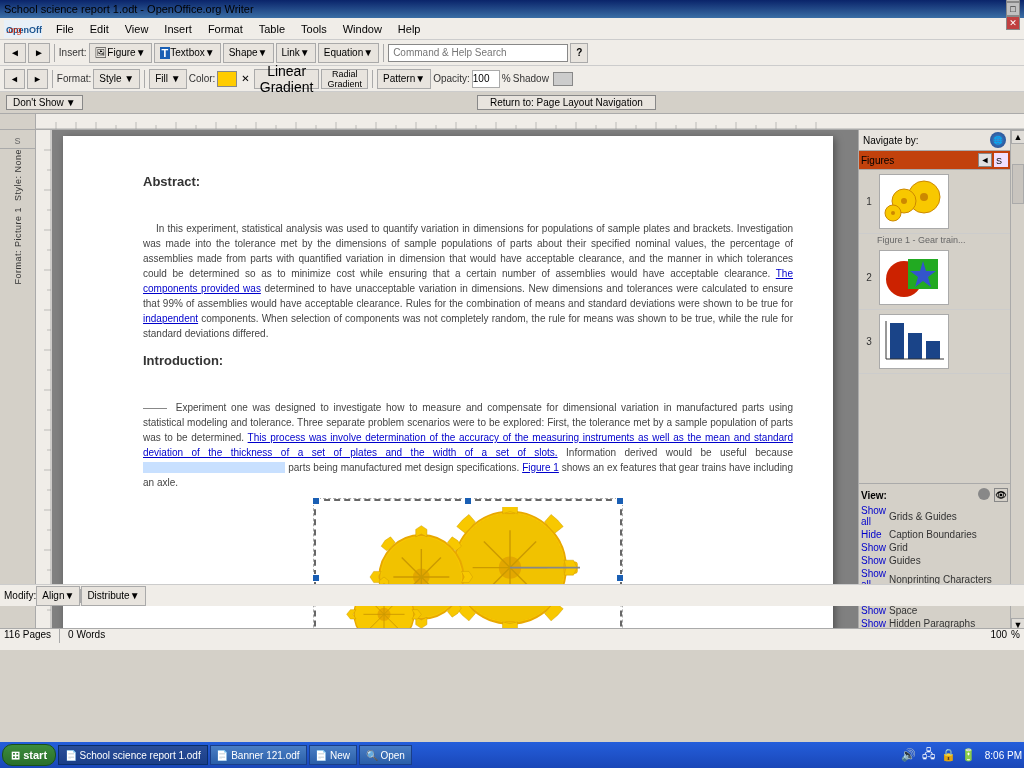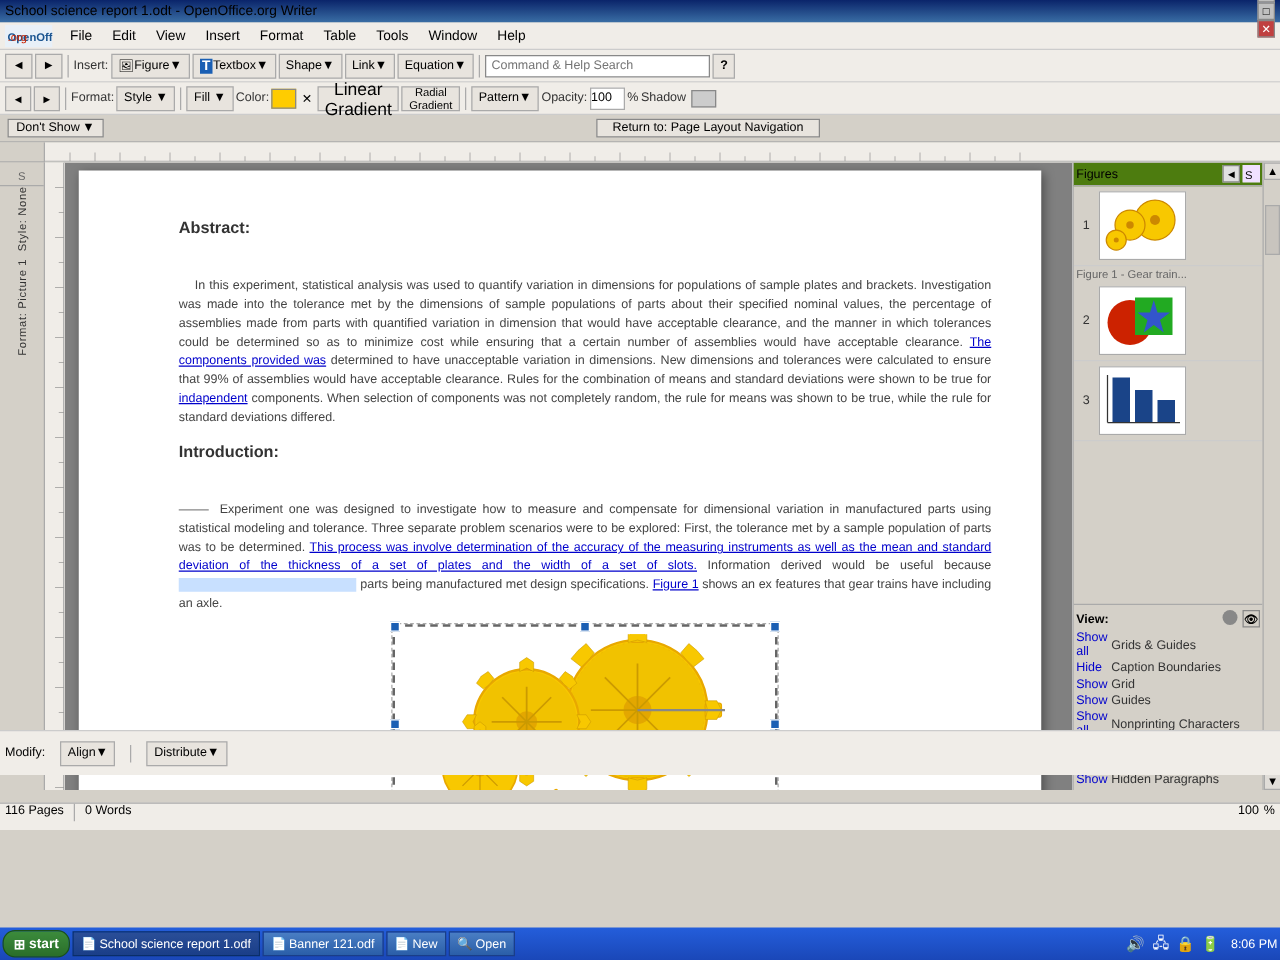--- a/index.html
+++ b/index.html
@@ -141,21 +141,21 @@
     #nav-header {
       background: #e8e4de;
       border-bottom: 1px solid #aaa;
       padding: 2px 4px;
       font-size: 10px;
       display: flex;
       justify-content: space-between;
       align-items: center;
     }
     #figures-header {
-      background: #4d7c0f;
+      background: #c2410c;
       border-bottom: 1px solid #aaa;
       padding: 2px;
       text-align: center;
       font-size: 10px;
       display: flex;
       align-items: center;
       justify-content: space-between;
     }
     .figure-item {
       display: flex;
@@ -177,20 +177,21 @@
       border: 1px solid #aaa;
       display: flex;
       align-items: center;
       justify-content: center;
       margin-left: 2px;
     }
     .figure-label {
       font-size: 9px;
       color: #666;
       padding: 1px 2px;
+      margin-left: 16px;
     }
 
     
     #view-panel {
       border-top: 1px solid #aaa;
       padding: 2px;
     }
     #view-header {
       font-size: 10px;
       font-weight: bold;
@@ -672,20 +673,24 @@
 
             <line x1="195" y1="65" x2="270" y2="65" stroke="#888" stroke-width="2"></line>
           </svg>
         </div>
       </div>
     </div>
   </div>
 
   <div id="right-panel">
 
+    <div id="nav-header">
+      <span>Navigate by:</span>
+      <div class="globe-icon">🌐</div>
+    </div>
 
     <div id="figures-header">
       <span>Figures</span>
       <div style="display:flex;gap:2px;">
         <div style="width:14px;height:14px;border:1px solid #888;background:#e0e0e0;cursor:pointer;display:flex;align-items:center;justify-content:center;font-size:9px;">◄</div>
         <div style="width:14px;height:14px;background:#e0e0e0;cursor:pointer;display:flex;align-items:center;justify-content:center;overflow:hidden;">
           <svg width="14" height="14">
               <rect width="14" height="14" fill="#f0e0ff"></rect>
               <text x="2" y="11" font-size="9">S</text>
             </svg>
@@ -796,21 +801,21 @@
   <div id="right-scrollbar" style="width:14px;background:#d4d0c8;border-left:1px solid #aaa;display:flex;flex-direction:column;">
     <div style="width:14px;height:14px;background:#e0ddd8;border:1px solid #aaa;display:flex;align-items:center;justify-content:center;cursor:pointer;font-size:9px;">▲</div>
     <div style="flex:1;position:relative;">
       <div style="width:12px;height:40px;background:#c8c4be;border:1px solid #aaa;position:absolute;top:20px;left:1px;cursor:pointer;"></div>
     </div>
     <div style="width:14px;height:14px;background:#e0ddd8;border:1px solid #aaa;display:flex;align-items:center;justify-content:center;cursor:pointer;font-size:9px;">▼</div>
   </div>
 
 </div>
 
-<div id="modify-bar" style="background:#f0ede8;height:36px;border-top:1px solid #ccc;display:flex;align-items:center;padding:0 4px;font-size:10px;gap:12px;position:relative;">
+<div id="modify-bar" style="background:#f0ede8;height:22px;border-top:1px solid #ccc;display:flex;align-items:center;padding:0 4px;font-size:10px;gap:0;position:relative;">
   <span>Modify:</span>
   <button class="tb-btn">
     <span>Align</span>
     <span>▼</span>
   </button>
   <span style="width:1px;height:14px;background:#aaa;"></span>
   <button class="tb-btn">
     <span>Distribute</span>
     <span>▼</span>
   </button>

